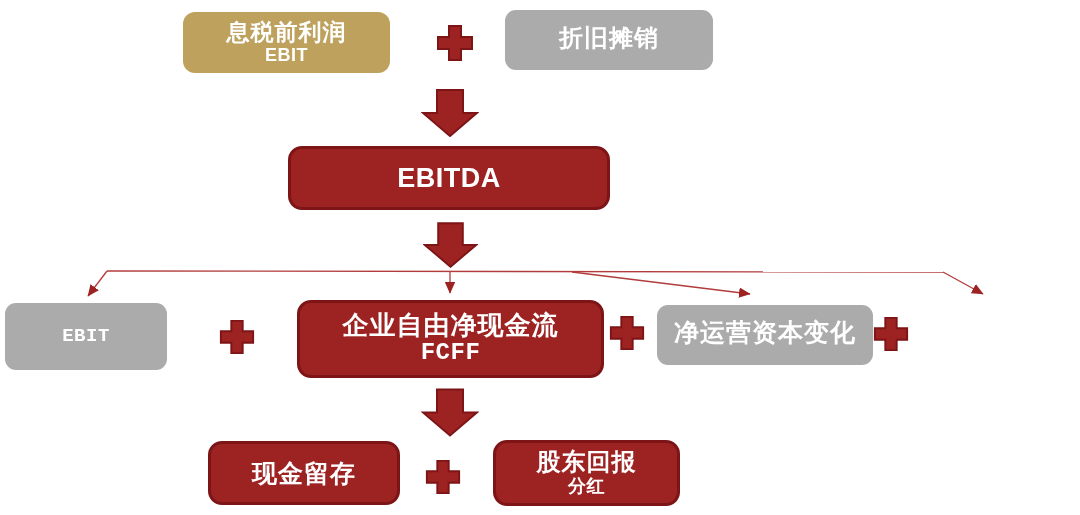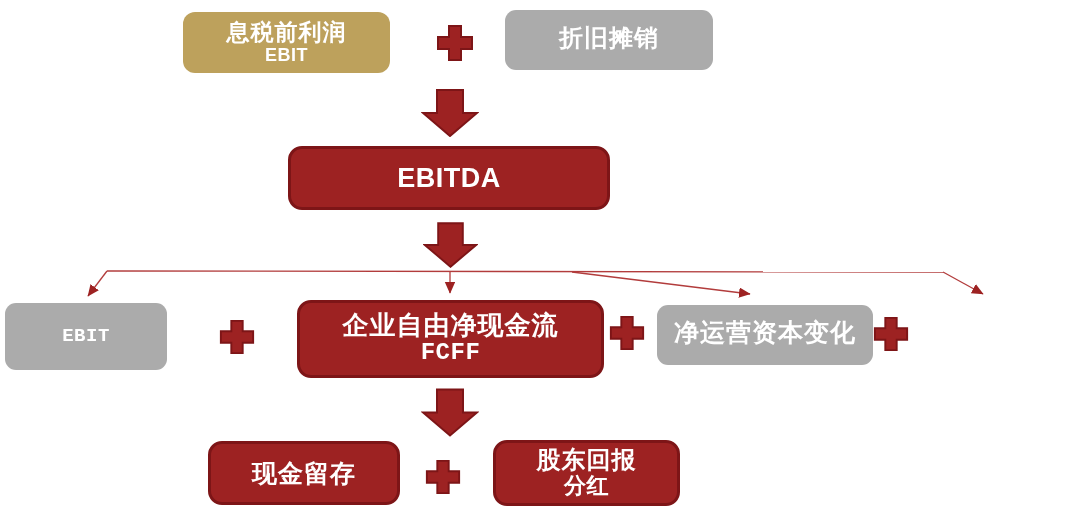--- a/index.html
+++ b/index.html
@@ -135,16 +135,16 @@
   </div>
 
   <div class="icon" style="left:424px; top:458px;">
     <svg width="38" height="38" viewBox="0 0 40 40">
       <path d="M14 3 H26 V14 H37 V26 H26 V37 H14 V26 H3 V14 H14 Z" fill="#9d2222" stroke="#7d1517" stroke-width="2"></path>
     </svg>
   </div>
 
   <div class="node node--red" style="left:493px; top:440px; width:187px; height:66px;">
     <div class="l1">股东回报</div>
-    <div class="l2" style="font-size:22px;">分红</div>
+    <div class="l2" style="font-size:18px;">分红</div>
   </div>
 
 </div>
 
 </body></html>

